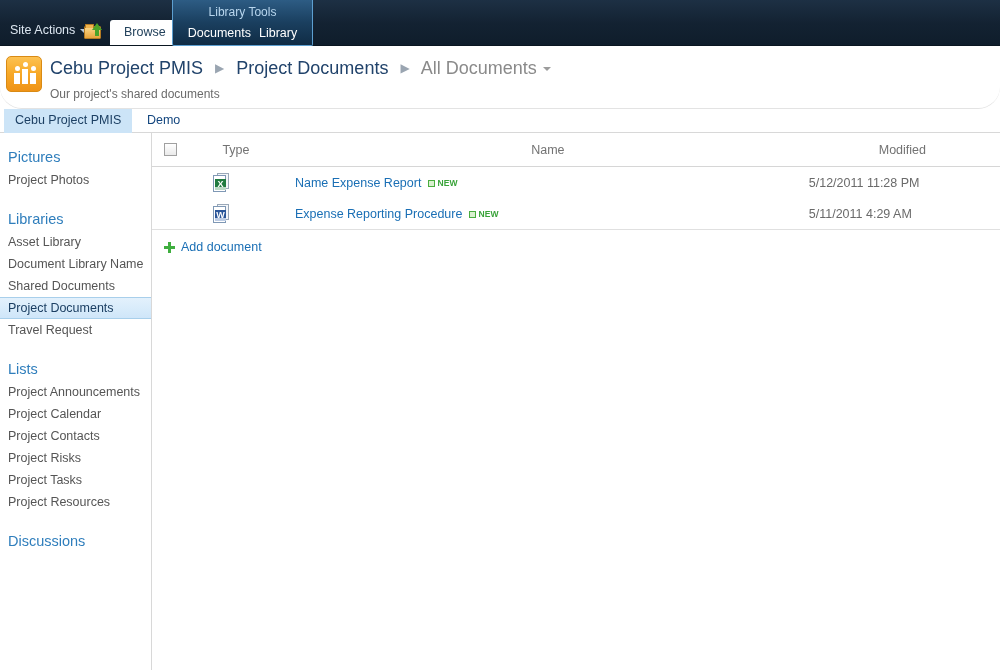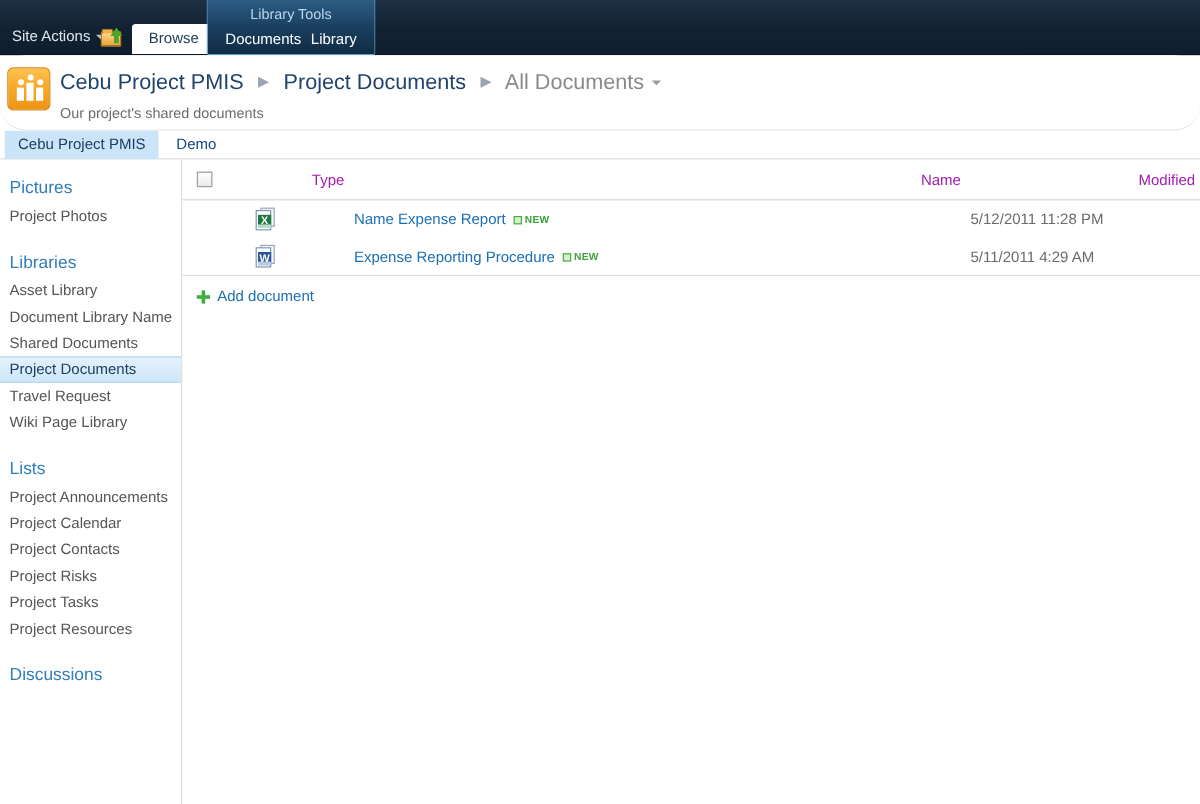--- a/index.html
+++ b/index.html
@@ -280,23 +280,23 @@
     background: #ffffff;
     padding: 0;
   }
 
   table.doclist {
     width: 100%;
     border-collapse: collapse;
     font-size: 12.5px;
   }
   table.doclist thead th {
-    text-align: right;
+    text-align: center;
     font-weight: normal;
-    color: #a21caf;
+    color: #737373;
     font-size: 12.5px;
     padding: 10px 4px 9px 4px;
     border-bottom: 1px solid #d6d6d6;
     white-space: nowrap;
   }
   table.doclist tbody td {
     padding: 6px 4px;
     vertical-align: middle;
     color: #6a6a6a;
   }
@@ -461,21 +461,20 @@
     <div class="nav-item">Project Photos</div>
 
     <div class="nav-gap"></div>
 
     <div class="nav-heading">Libraries</div>
     <div class="nav-item">Asset Library</div>
     <div class="nav-item">Document Library Name</div>
     <div class="nav-item">Shared Documents</div>
     <div class="nav-item selected">Project Documents</div>
     <div class="nav-item">Travel Request</div>
-    <div class="nav-item">Wiki Page Library</div>
 
     <div class="nav-gap"></div>
 
     <div class="nav-heading">Lists</div>
     <div class="nav-item">Project Announcements</div>
     <div class="nav-item">Project Calendar</div>
     <div class="nav-item">Project Contacts</div>
     <div class="nav-item">Project Risks</div>
     <div class="nav-item">Project Tasks</div>
     <div class="nav-item">Project Resources</div>

